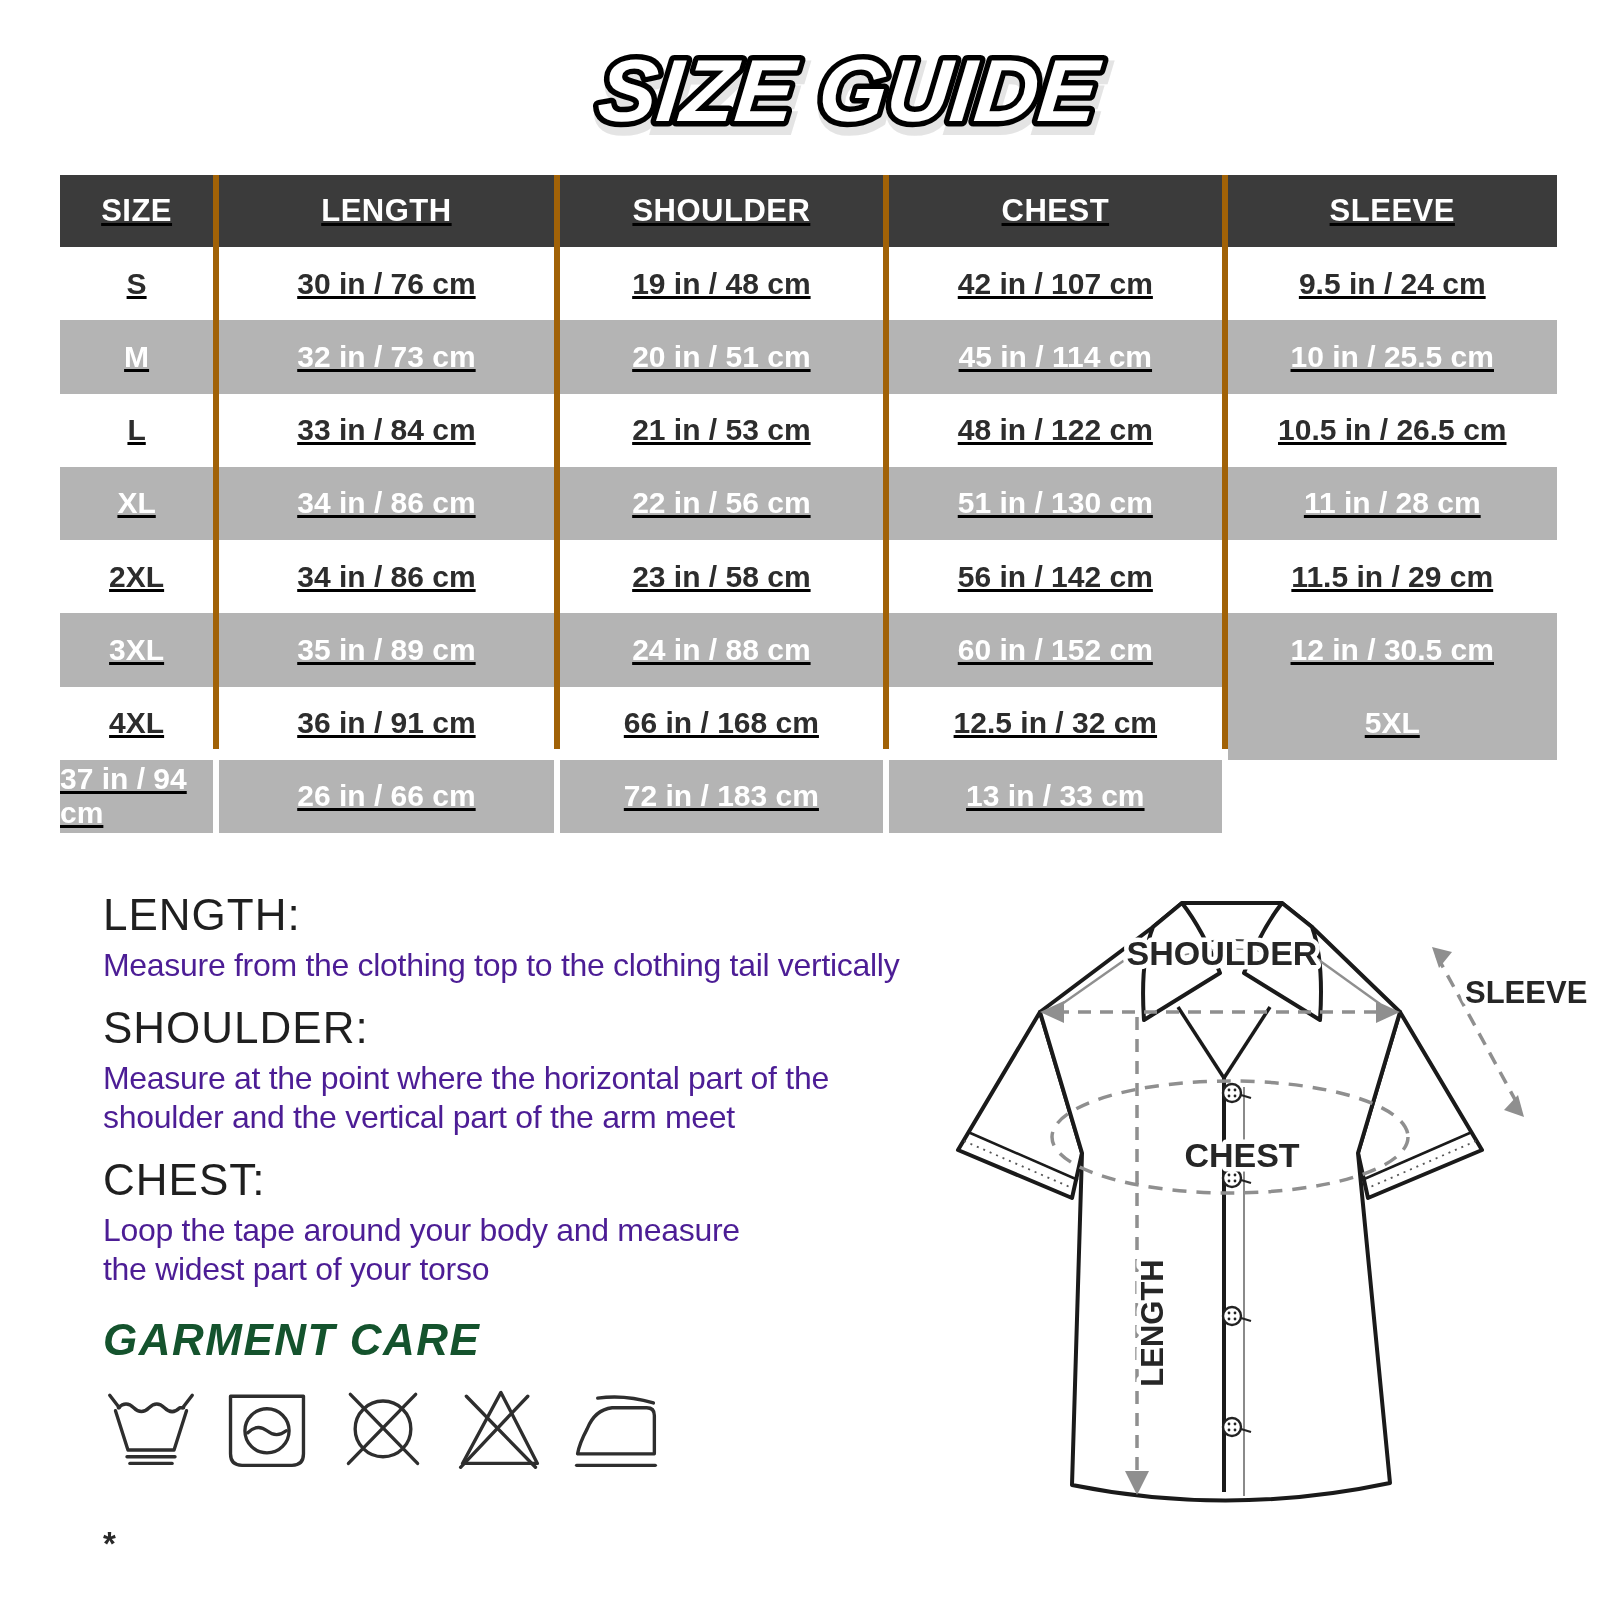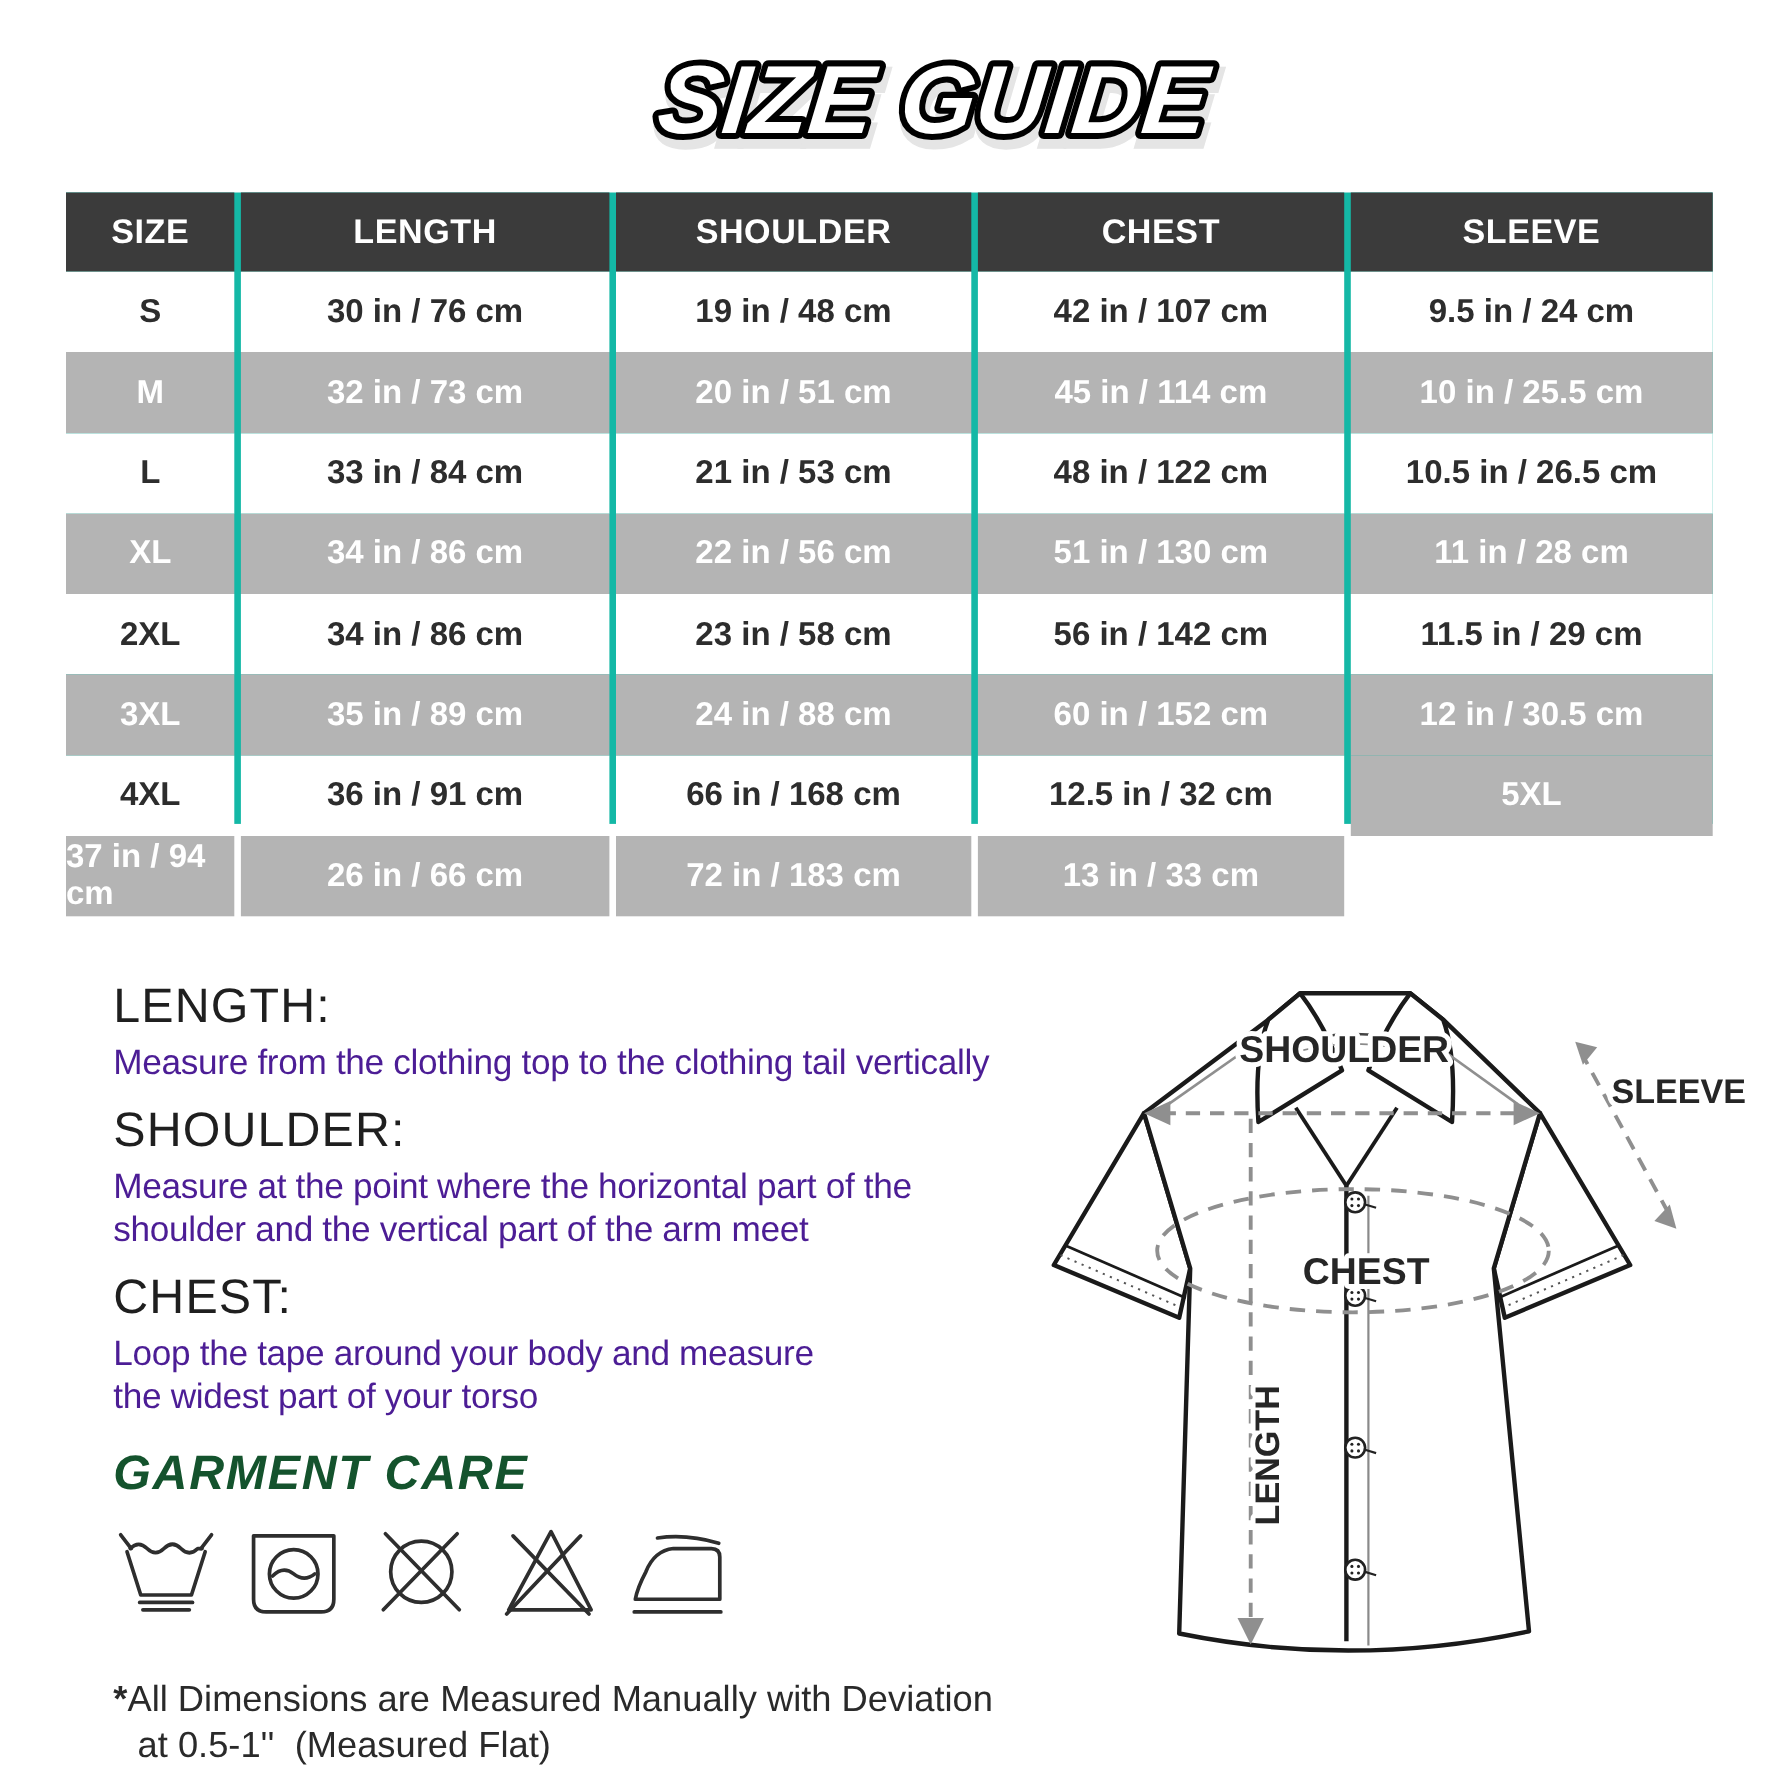--- a/index.html
+++ b/index.html
@@ -5,21 +5,21 @@
   html,body{margin:0;padding:0;background:#ffffff;}
   .page{position:relative;width:1620px;height:1620px;background:#fff;overflow:hidden;
         font-family:"Liberation Sans", sans-serif;}
 
   
   .title-wrap{position:absolute;left:0;top:28px;width:100%;text-align:center;}
 
   
   .size-table{position:absolute;left:60px;top:175px;width:1497px;height:574px;
     display:grid;grid-template-columns:153fr 334fr 323fr 332fr 329fr;
-    grid-template-rows:72px repeat(8,73.25px);column-gap:6px;background:#14b8a6;}
+    grid-template-rows:72px repeat(8,73.25px);column-gap:6px;background:#a16207;text-decoration:underline;}
   .size-table .th{background:#3b3b3b;color:#fff;font-weight:bold;font-size:31px;
     letter-spacing:.5px;display:flex;align-items:center;justify-content:center;}
   .size-table .td{font-size:30px;font-weight:bold;color:#2d2d2d;
     display:flex;align-items:center;justify-content:center;background:#fff;}
   .size-table .td.shaded{background:#b4b4b4;color:#ffffff;}
 
   
   .info{position:absolute;left:103px;top:872px;width:940px;color:#2f2f2f;}
   .def-term{font-size:44px;font-weight:normal;color:#1f1f1f;letter-spacing:1px;margin:18px 0 6px 0;}
   .def-text{font-size:32px;line-height:39px;letter-spacing:-.3px;white-space:pre-line;color:#4c1d95;}
@@ -145,22 +145,20 @@
 
       <svg width="96" height="90" viewBox="0 0 100 90" fill="none" stroke="#2e2e2e" stroke-width="3.5" stroke-linecap="round" stroke-linejoin="round">
         <path d="M32,16 Q60,12 90,21"></path>
         <path d="M11,74 L91,74 L91,34 Q91,26 83,26 L47,26 Q29,28 21,48 Q13,63 11,74 Z"></path>
         <path d="M10,86 L92,86"></path>
       </svg>
     </div>
 
     <div class="footnote">
       <span class="star">*</span>
-      <span class="ftext">All Dimensions are Measured Manually with Deviation
- at 0.5-1''  (Measured Flat)</span>
     </div>
   </div>
 
   <svg class="shirt" width="680" height="700" viewBox="0 0 680 700">
     <g fill="#ffffff" stroke="#1a1a1a" stroke-width="4" stroke-linejoin="round">
 
       <path d="M120,157 L38,295 L152,343 L162,298 Z"></path>
       <path d="M480,157 L562,295 L448,343 L438,298 Z"></path>
 
       <path d="M120,157 L162,298 L152,630 Q310,662 470,628 L438,298 L480,157 L392,72 L362,48 L262,48 L233,72 Z"></path>

